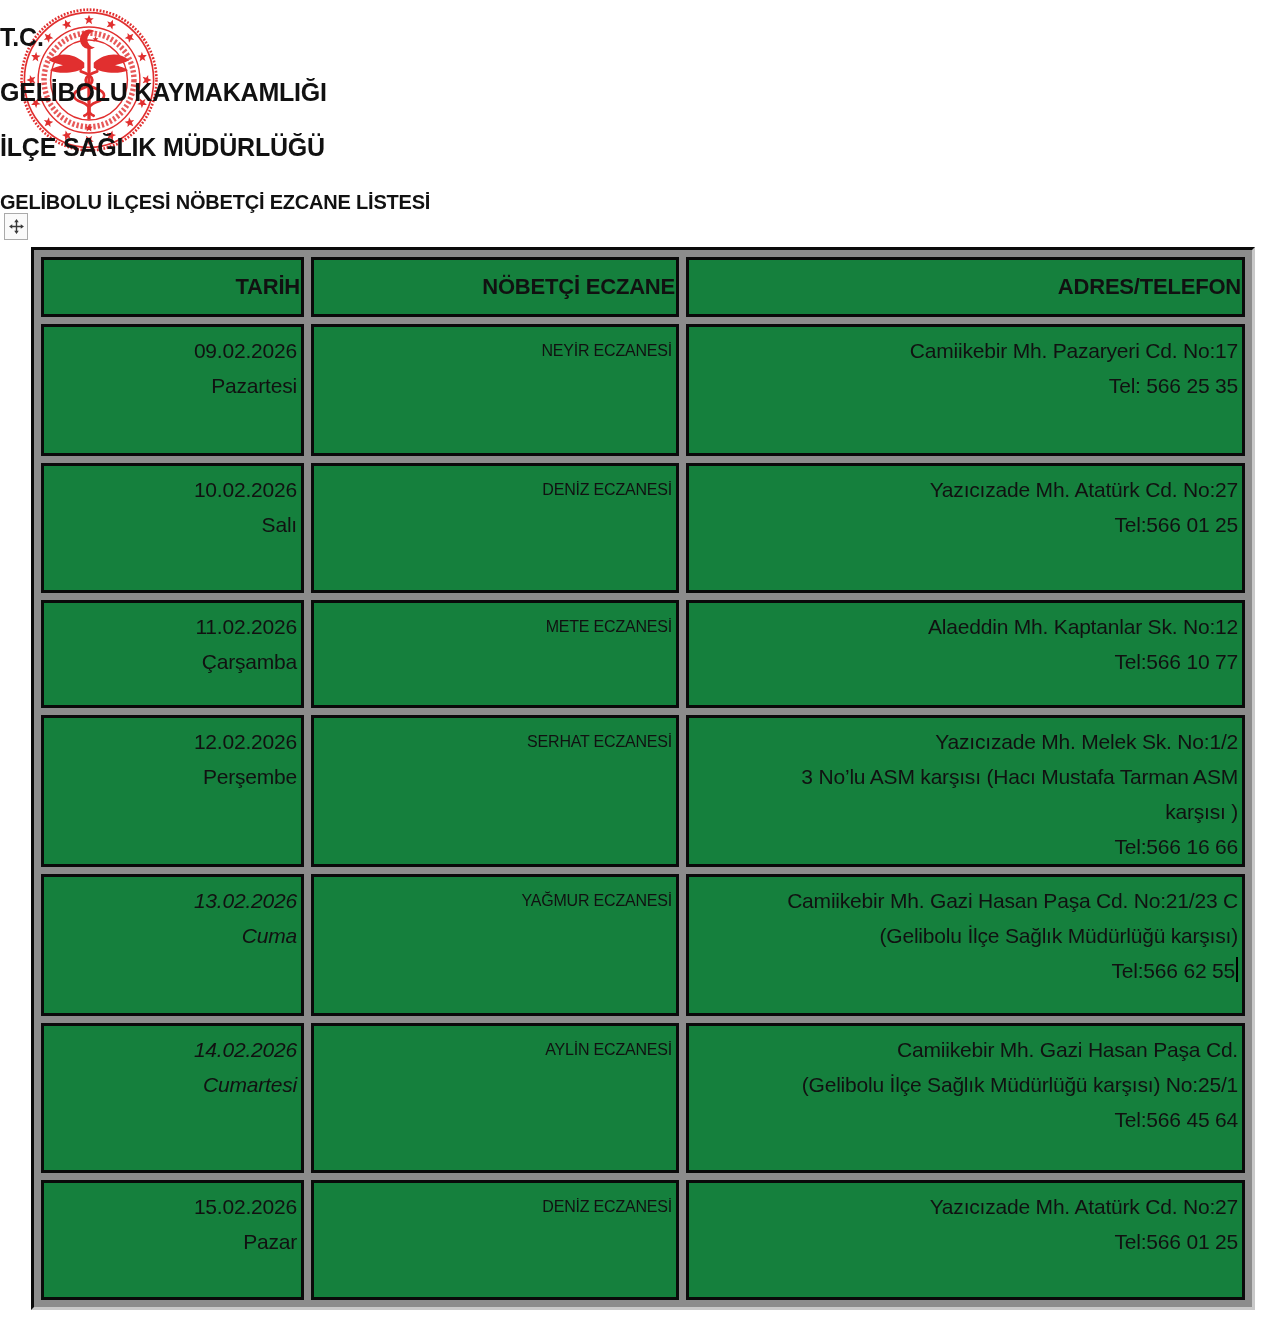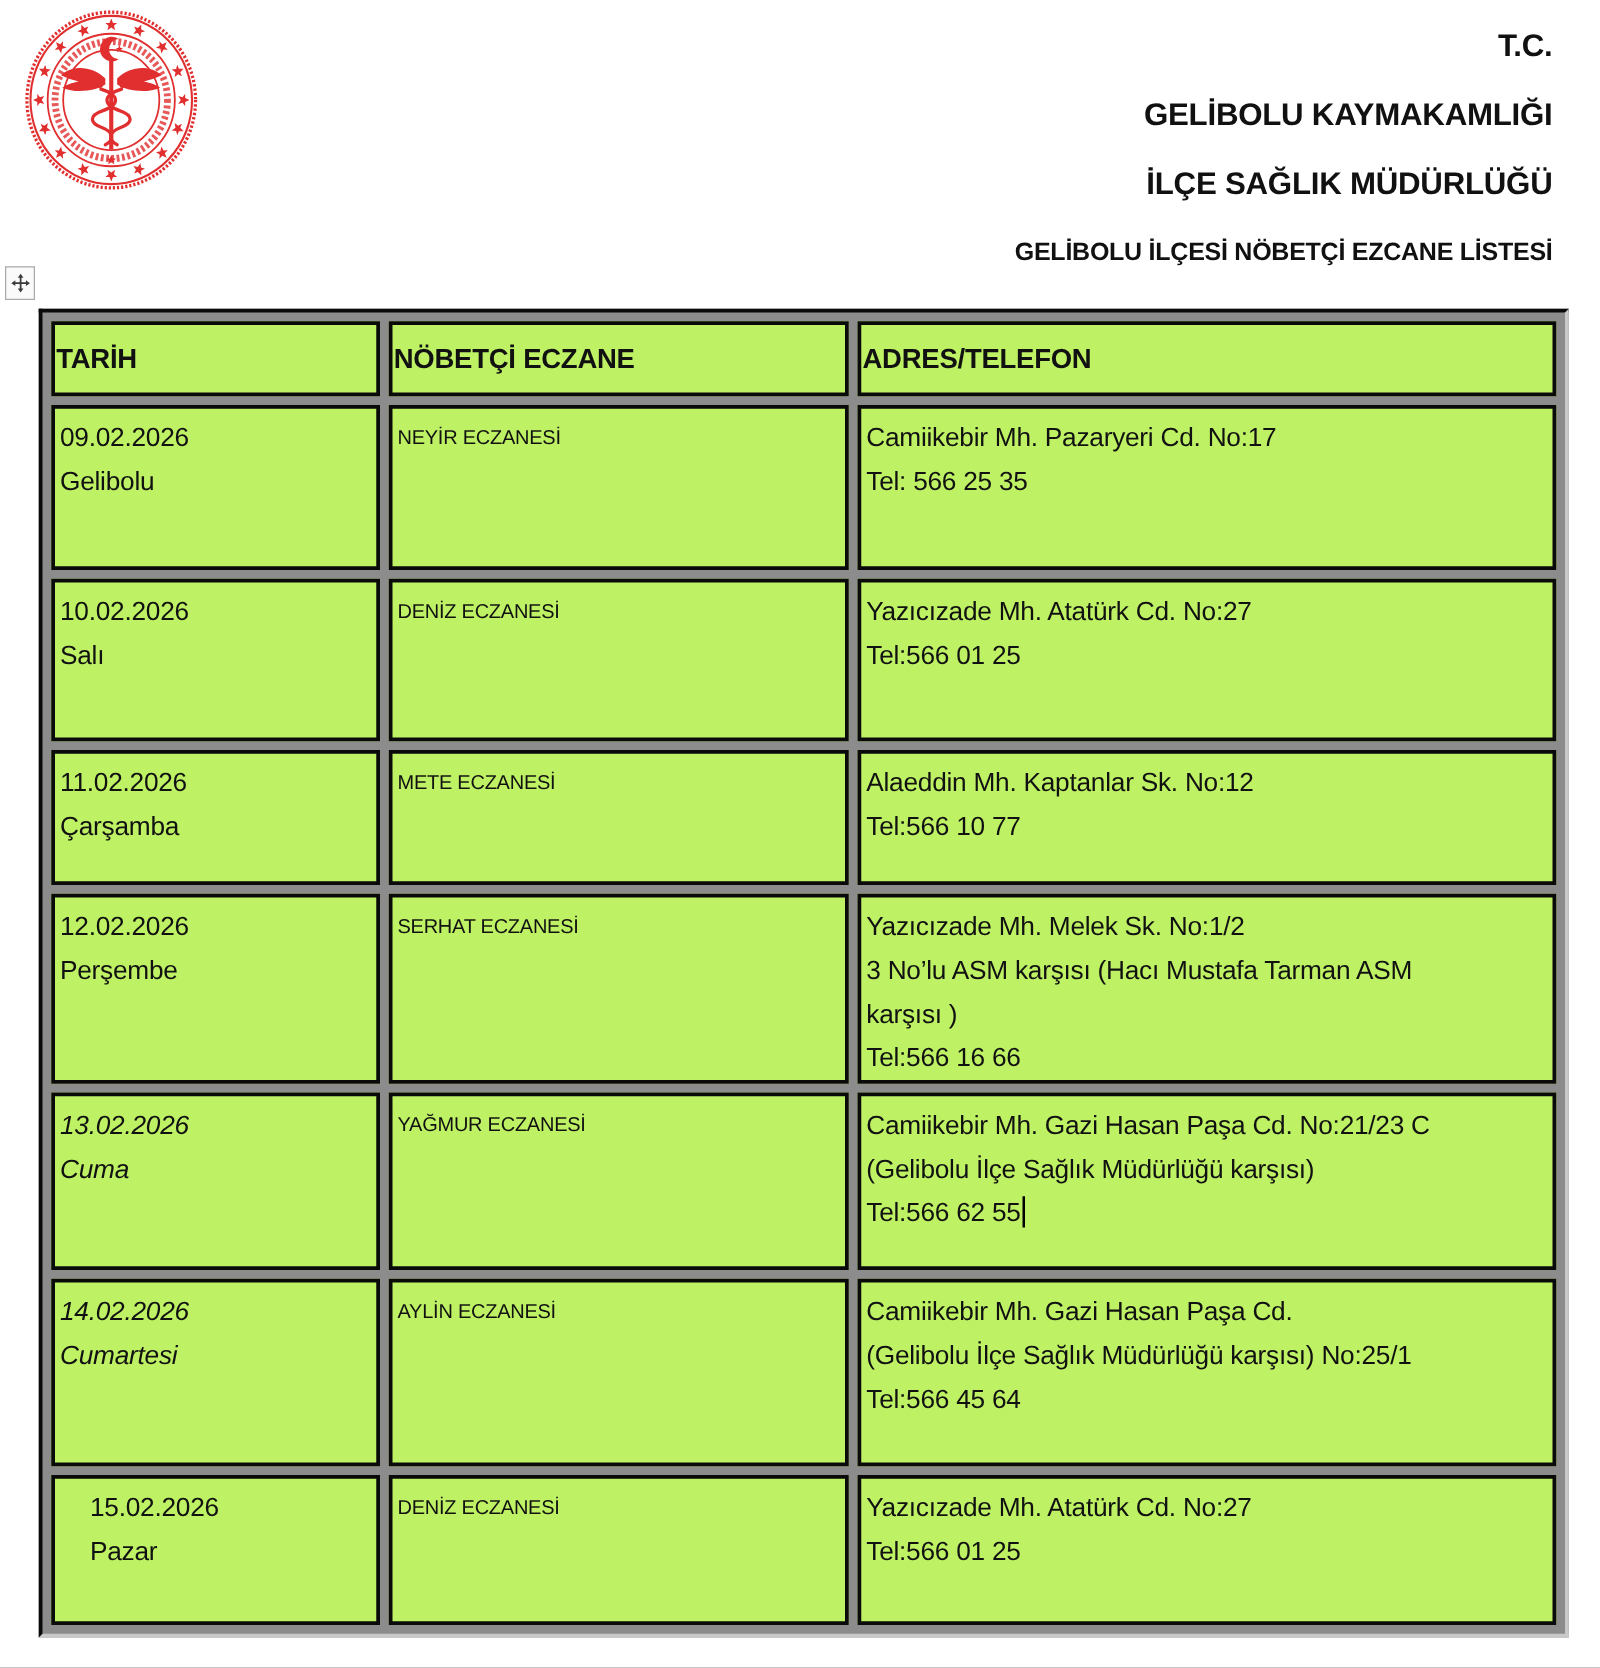--- a/index.html
+++ b/index.html
@@ -4,40 +4,40 @@
 <style>
   html,body{margin:0;padding:0;}
   body{
     width:1280px;height:1334px;position:relative;overflow:hidden;
     background:#ffffff;color:#111;
     font-family:"Liberation Sans", sans-serif;
     letter-spacing:-0.2px;
   }
   
   .logo{position:absolute;left:18px;top:6px;width:142px;height:148px;}
-  .titles{position:absolute;left:12px;top:10px;width:1190px;text-align:right;padding-left:40px;}
+  .titles{position:absolute;left:0;top:10px;width:1190px;text-align:left;}
   .titles p{margin:0;height:55px;line-height:55px;font-weight:700;font-size:25px;}
   .titles p.small{font-size:20px;}
   
   .move-handle{
     position:absolute;left:4px;top:213px;width:24px;height:27px;
     background:#fafafa;border:1px solid #aaaaaa;box-sizing:border-box;
     display:flex;align-items:center;justify-content:center;
   }
   
   .tbl-wrap{
     position:absolute;left:31px;top:247px;width:1224px;box-sizing:border-box;
     background:#8c8c8c;
     border:3px solid;
     border-color:#0a0a0a #c9c9c9 #c9c9c9 #0a0a0a;
   }
   table{width:100%;border-collapse:separate;border-spacing:7px;table-layout:fixed;}
   th,td{
-    background:#bef264;border:3px solid #0a0a0a;box-sizing:border-box;
-    text-align:left;overflow:hidden;
+    background:#15803d;border:3px solid #0a0a0a;box-sizing:border-box;
+    text-align:right;overflow:hidden;
   }
   th{height:60px;vertical-align:middle;font-weight:700;font-size:22px;}
   td{vertical-align:top;padding:6px 4px 0 4px;font-weight:400;font-size:21px;line-height:35px;}
   .pharm{font-size:16px;}
   .addr-line{white-space:nowrap;}
   .text-caret{
     display:inline-block;width:2px;height:25px;background:#000;
     vertical-align:text-bottom;margin-left:1px;
   }
 </style>
@@ -113,21 +113,21 @@
       <tr>
         <th>TARİH</th>
         <th>NÖBETÇİ ECZANE</th>
         <th>ADRES/TELEFON</th>
       </tr>
     </thead>
     <tbody>
         <tr>
           <td style="height: 132px;">
             <div>09.02.2026</div>
-            <div>Gelibolu</div>
+            <div>Pazartesi</div>
           </td>
           <td>
             <div class="pharm">NEYİR ECZANESİ</div>
           </td>
           <td>
             <div class="addr-line"><span>Camiikebir Mh. Pazaryeri Cd. No:17</span></div>
             <div class="addr-line"><span>Tel: 566 25 35</span></div>
           </td>
         </tr>
         <tr>

